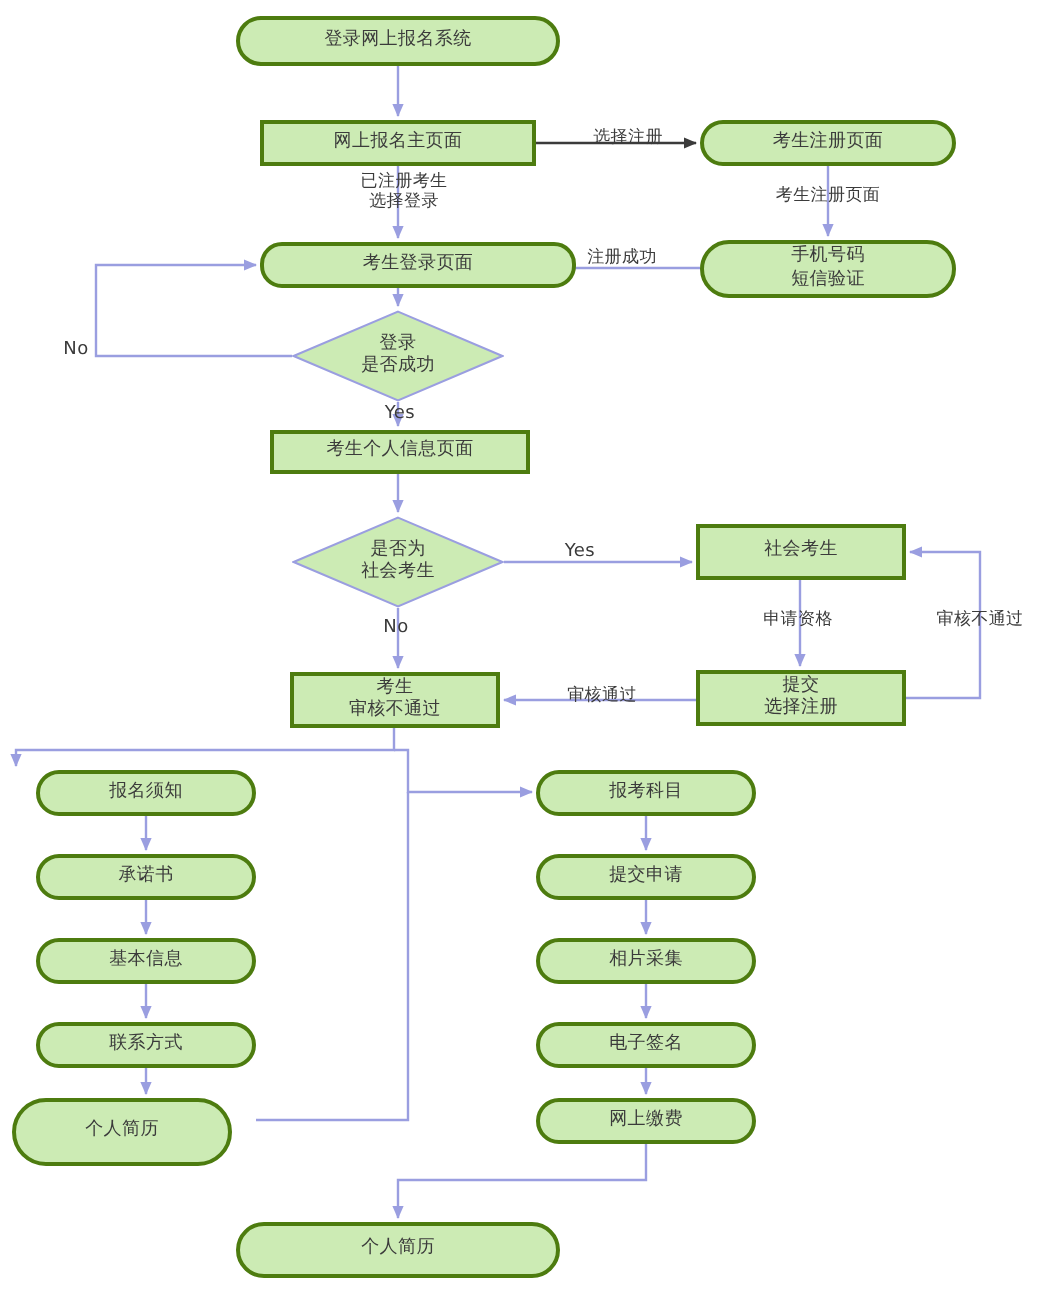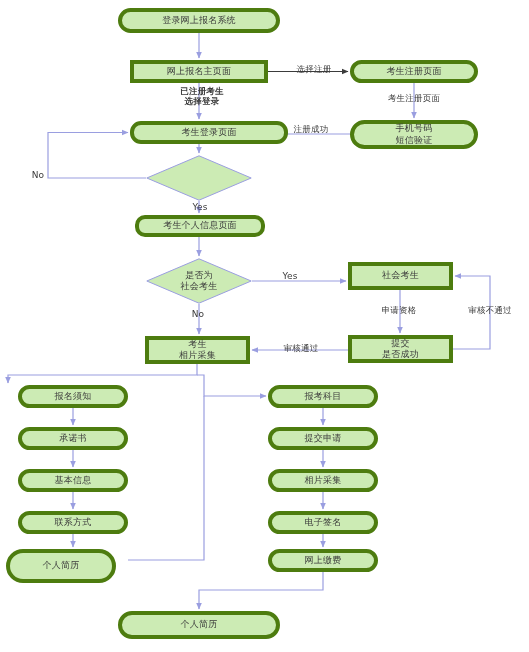--- a/index.html
+++ b/index.html
@@ -17,21 +17,21 @@
   svg.edges{
     position:absolute;
     left:0; top:0;
     width:529px; height:652px;
     pointer-events:none;
   }
   .node{
     position:absolute;
     box-sizing:border-box;
     background:#ccebb4;
-    border:4px solid #4d7c0f;
+    border:2px solid #4d7c0f;
     display:flex;
     align-items:center;
     justify-content:center;
     text-align:center;
     color:#3b3b3b;
     font-size:9px;
     line-height:1.25;
     letter-spacing:0.2px;
     white-space:pre-line;
   }
@@ -137,47 +137,48 @@
 
   <div id="nodes-layer">
       <div class="node stadium" style="left: 118px; top: 8px; width: 162px; height: 25px;"><span>登录网上报名系统</span></div>
       <div class="node rect" style="left: 130px; top: 60px; width: 138px; height: 23px;"><span>网上报名主页面</span></div>
       <div class="node stadium" style="left: 350px; top: 60px; width: 128px; height: 23px;"><span>考生注册页面</span></div>
       <div class="node stadium" style="left: 350px; top: 120px; width: 128px; height: 29px;"><span>手机号码
 短信验证</span></div>
       <div class="node rect" style="left: 130px; top: 121px; width: 158px; height: 23px; border-radius: 11px;"><span>考生登录页面</span></div>
       <div class="node diamond" style="left: 146px; top: 155px; width: 106px; height: 46px;"><svg class="diamond-shape" viewBox="0 0 106 46" preserveAspectRatio="none">
           <polygon points="53,0.8 105.2,23 53,45.2 0.8,23" fill="#ccebb4" stroke="#9a9ee0" stroke-width="1"></polygon>
-        </svg></div>
-      <div class="node rect" style="left: 135px; top: 215px; width: 130px; height: 22px; border-radius: 10px;"><span>考生个人信息页面</span></div>
+        </svg><div class="diamond-label">登录
+是否成功</div></div>
+      <div class="node rect" style="left: 135px; top: 215px; width: 130px; height: 22px;"><span>考生个人信息页面</span></div>
       <div class="node diamond" style="left: 146px; top: 258px; width: 106px; height: 46px;"><svg class="diamond-shape" viewBox="0 0 106 46" preserveAspectRatio="none">
           <polygon points="53,0.8 105.2,23 53,45.2 0.8,23" fill="#ccebb4" stroke="#9a9ee0" stroke-width="1"></polygon>
         </svg><div class="diamond-label">是否为
 社会考生</div></div>
       <div class="node rect" style="left: 348px; top: 262px; width: 105px; height: 28px;"><span>社会考生</span></div>
       <div class="node rect" style="left: 348px; top: 335px; width: 105px; height: 28px;"><span>提交
-是否成功</span></div>
+选择注册</span></div>
       <div class="node rect" style="left: 145px; top: 336px; width: 105px; height: 28px;"><span>考生
-相片采集</span></div>
+审核不通过</span></div>
       <div class="node stadium" style="left: 18px; top: 385px; width: 110px; height: 23px;"><span>报名须知</span></div>
       <div class="node stadium" style="left: 18px; top: 427px; width: 110px; height: 23px;"><span>承诺书</span></div>
       <div class="node stadium" style="left: 18px; top: 469px; width: 110px; height: 23px;"><span>基本信息</span></div>
       <div class="node stadium" style="left: 18px; top: 511px; width: 110px; height: 23px;"><span>联系方式</span></div>
       <div class="node stadium" style="left: 6px; top: 549px; width: 110px; height: 34px;"><span>个人简历</span></div>
       <div class="node stadium" style="left: 268px; top: 385px; width: 110px; height: 23px;"><span>报考科目</span></div>
       <div class="node stadium" style="left: 268px; top: 427px; width: 110px; height: 23px;"><span>提交申请</span></div>
       <div class="node stadium" style="left: 268px; top: 469px; width: 110px; height: 23px; justify-content: center;"><span>相片采集</span></div>
       <div class="node stadium" style="left: 268px; top: 511px; width: 110px; height: 23px;"><span>电子签名</span></div>
       <div class="node stadium" style="left: 268px; top: 549px; width: 110px; height: 23px; align-items: center;"><span>网上缴费</span></div>
       <div class="node stadium" style="left: 118px; top: 611px; width: 162px; height: 28px;"><span>个人简历</span></div>
     </div>
 
   <div id="labels-layer">
       <div class="edge-label" style="left: 283px; top: 64px; width: 62px;">选择注册</div>
-      <div class="edge-label" style="left: 162px; top: 86px; width: 80px; font-weight: bold;">已注册考生
+      <div class="edge-label" style="left: 162px; top: 86px; width: 80px;">已注册考生
 选择登录</div>
       <div class="edge-label" style="left: 378px; top: 93px; width: 72px;">考生注册页面</div>
       <div class="edge-label" style="left: 283px; top: 124px; width: 56px;">注册成功</div>
       <div class="edge-label latin" style="left: 26px; top: 170px; width: 24px;">No</div>
       <div class="edge-label latin" style="left: 187px; top: 202px; width: 26px;">Yes</div>
       <div class="edge-label latin" style="left: 277px; top: 271px; width: 26px;">Yes</div>
       <div class="edge-label latin" style="left: 186px; top: 309px; width: 24px;">No</div>
       <div class="edge-label" style="left: 371px; top: 305px; width: 56px;">申请资格</div>
       <div class="edge-label" style="left: 455px; top: 305px; width: 70px;">审核不通过</div>
       <div class="edge-label" style="left: 272px; top: 343px; width: 58px;">审核通过</div>

